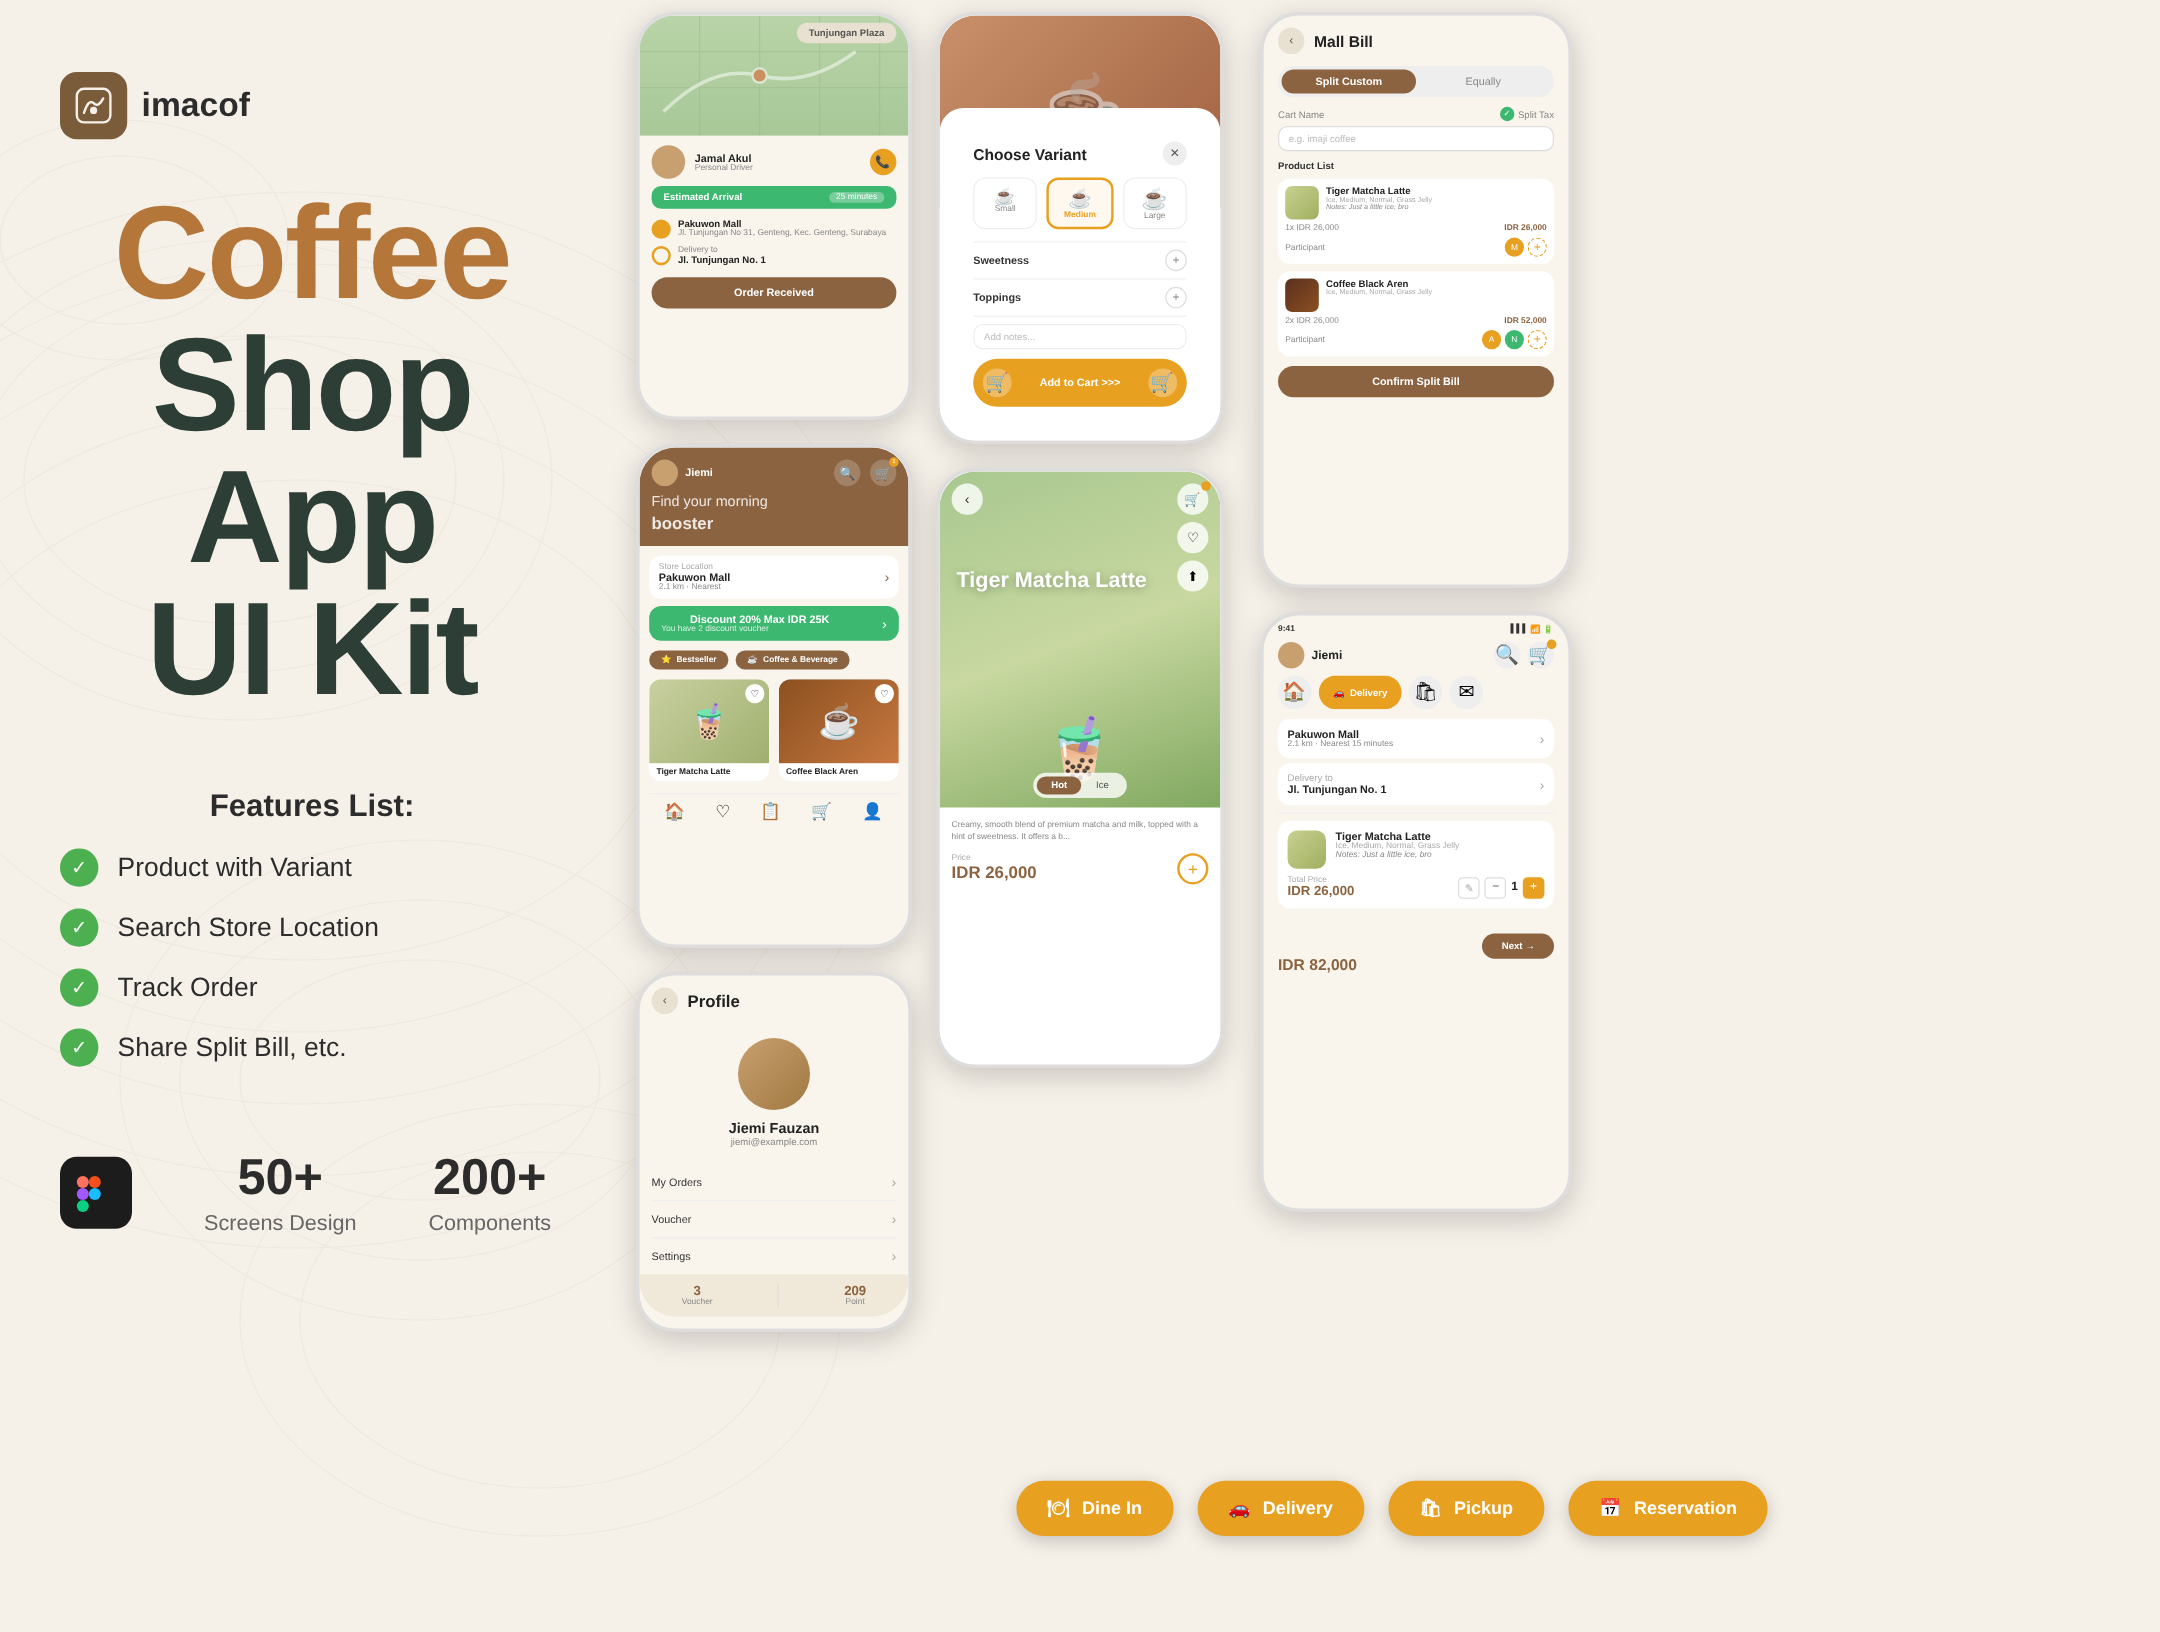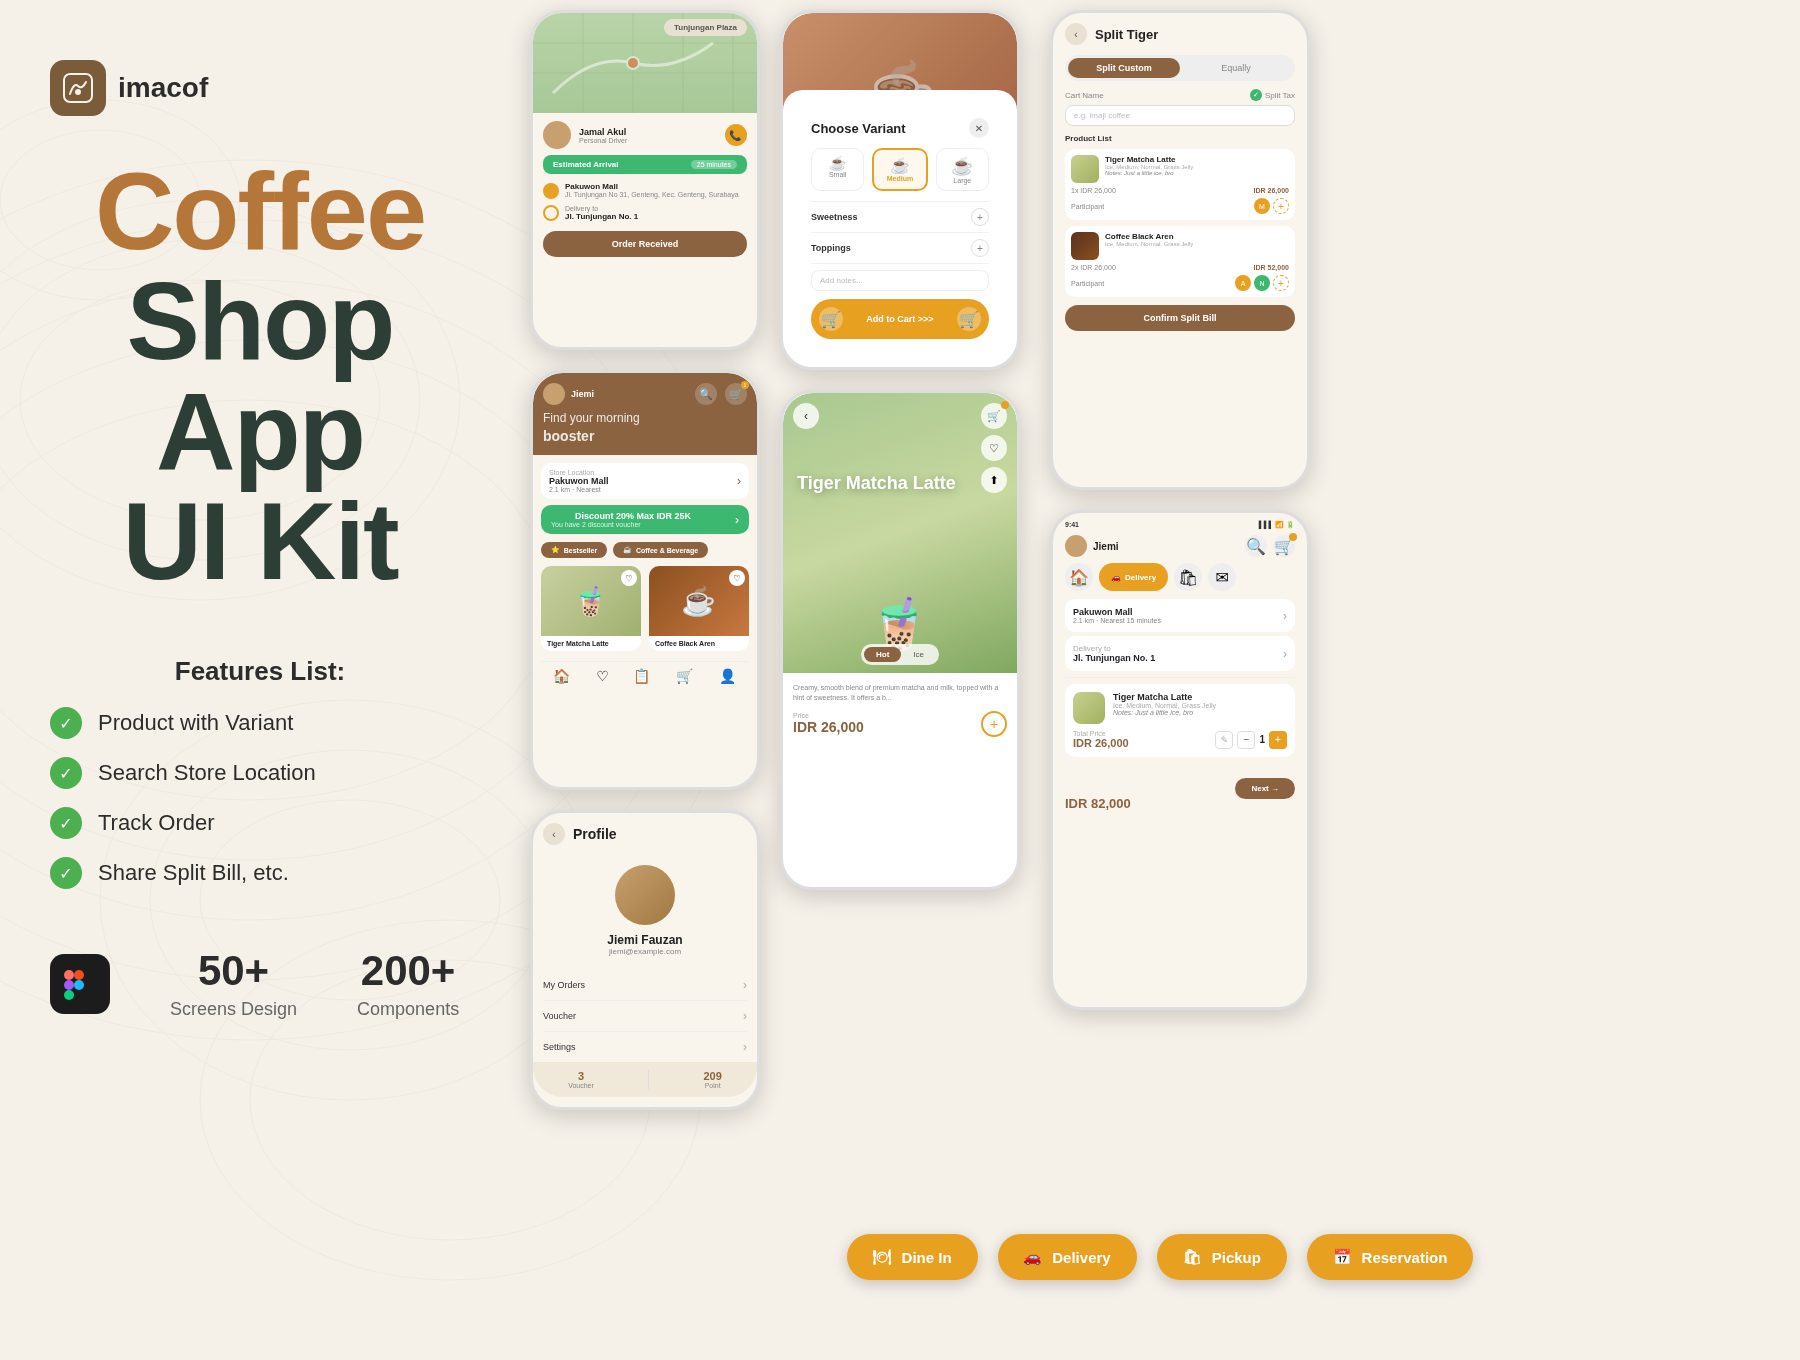--- a/index.html
+++ b/index.html
@@ -119,21 +119,21 @@
 
     .feature-text {
       font-size: 22px;
       color: #2c2c2c;
       font-weight: 400;
     }
 
     .stats-row {
       display: flex;
       gap: 60px;
-      margin-top: 40px;
+      margin-top: 50px;
       align-items: center;
     }
 
     .stat-item {
       display: flex;
       flex-direction: column;
       gap: 4px;
     }
 
     .figma-icon {
@@ -554,21 +554,21 @@
       </div>
     </div>
   </div>
 
   <div class="mock-phone" style="left:520px; top:0px; width:260px; height:480px; background:#f9f4ec;">
 
     <div style="padding:10px 12px;display:flex;align-items:center;gap:8px;">
       <div style="width:22px;height:22px;border-radius:50%;background:#e8e0d0;display:flex;align-items:center;justify-content:center;">
         <span style="font-size:10px;color:#555;">‹</span>
       </div>
-      <span style="font-size:13px;font-weight:700;color:#222;">Split Tiger</span>
+      <span style="font-size:13px;font-weight:700;color:#222;">Mall Bill</span>
     </div>
 
     <div style="margin:0 12px 8px;display:flex;background:#eee;border-radius:16px;padding:3px;">
       <div style="flex:1;background:#8b6340;color:white;border-radius:14px;padding:5px;text-align:center;font-size:9px;font-weight:700;">Split Custom</div>
       <div style="flex:1;color:#888;padding:5px;text-align:center;font-size:9px;">Equally</div>
     </div>
     <div style="padding:0 12px;">
 
       <div style="display:flex;justify-content:space-between;align-items:center;margin-bottom:4px;">
         <span style="font-size:8px;color:#888;">Cart Name</span>

